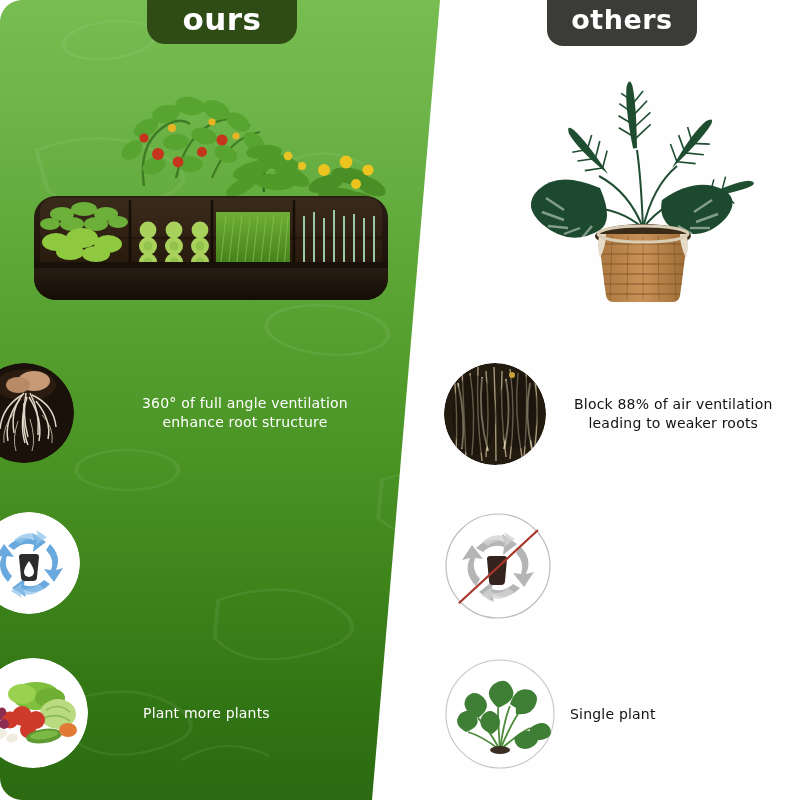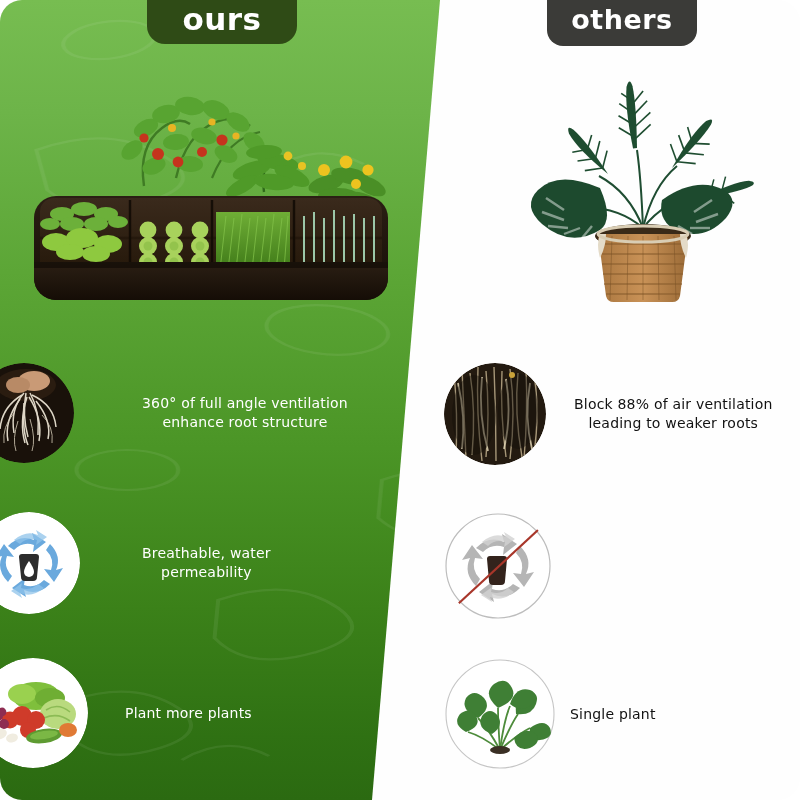--- a/index.html
+++ b/index.html
@@ -57,21 +57,21 @@
 
   
   #row-l1{left:-26px;top:363px;}
   #row-l2{left:-22px;top:512px;}
   #row-l3{left:-22px;top:658px;}
   #row-l1 .circle{width:100px;height:100px;}
   #row-l2 .circle{width:102px;height:102px;}
   #row-l3 .circle{width:110px;height:110px;}
   #row-l1 .row-text{margin-left:68px;}
   #row-l2 .row-text{margin-left:62px;}
-  #row-l3 .row-text{margin-left:37px;}
+  #row-l3 .row-text{margin-left:55px;}
 
   
   #row-r1{left:444px;top:363px;}
   #row-r2{left:444px;top:512px;}
   #row-r3{left:444px;top:658px;}
   #row-r1 .circle{width:102px;height:102px;}
   #row-r2 .circle{width:108px;height:108px;}
   #row-r3 .circle{width:112px;height:112px;}
   #row-r1 .row-text{margin-left:28px;}
   #row-r2 .row-text{margin-left:14px;}
@@ -452,22 +452,20 @@
           <path d="M30 70 q-12 -12 -6 -26 l-7 2 9 -14 10 13 -7 -1 q-4 11 5 20z"></path>
         </g>
         <g fill="#8fc3ea" opacity=".75">
           <path d="M36 28 q12 -10 24 -5 l-2 -5 11 7 -11 8 1 -5 q-10 -3 -17 4z"></path>
           <path d="M66 76 q-12 10 -24 5 l2 5 -11 -7 11 -8 -1 5 q10 3 17 -4z"></path>
         </g>
         <path d="M44 42 h14 a3 3 0 0 1 3 3 l-2 20 a4 4 0 0 1 -4 4 h-8 a4 4 0 0 1 -4 -4 l-2 -20 a3 3 0 0 1 3 -3z" fill="#2c2c2c"></path>
         <path d="M51 49 q5 7 5 11 a5 5 0 0 1 -10 0 q0 -4 5 -11z" fill="#ffffff"></path>
       </svg>
     </div>
-    <div class="row-text">Breathable, water
-permeability</div>
   </div>
 
   <div class="row left" id="row-l3">
     <div class="circle">
       <svg class="svgfill" viewBox="0 0 110 110">
         <circle cx="55" cy="55" r="55" fill="#ffffff"></circle>
         <g>
           <ellipse cx="58" cy="38" rx="24" ry="14" fill="#7fbf3c"></ellipse>
           <ellipse cx="44" cy="36" rx="14" ry="10" fill="#9ad14f"></ellipse>
           <ellipse cx="72" cy="40" rx="15" ry="10" fill="#6fae33"></ellipse>

